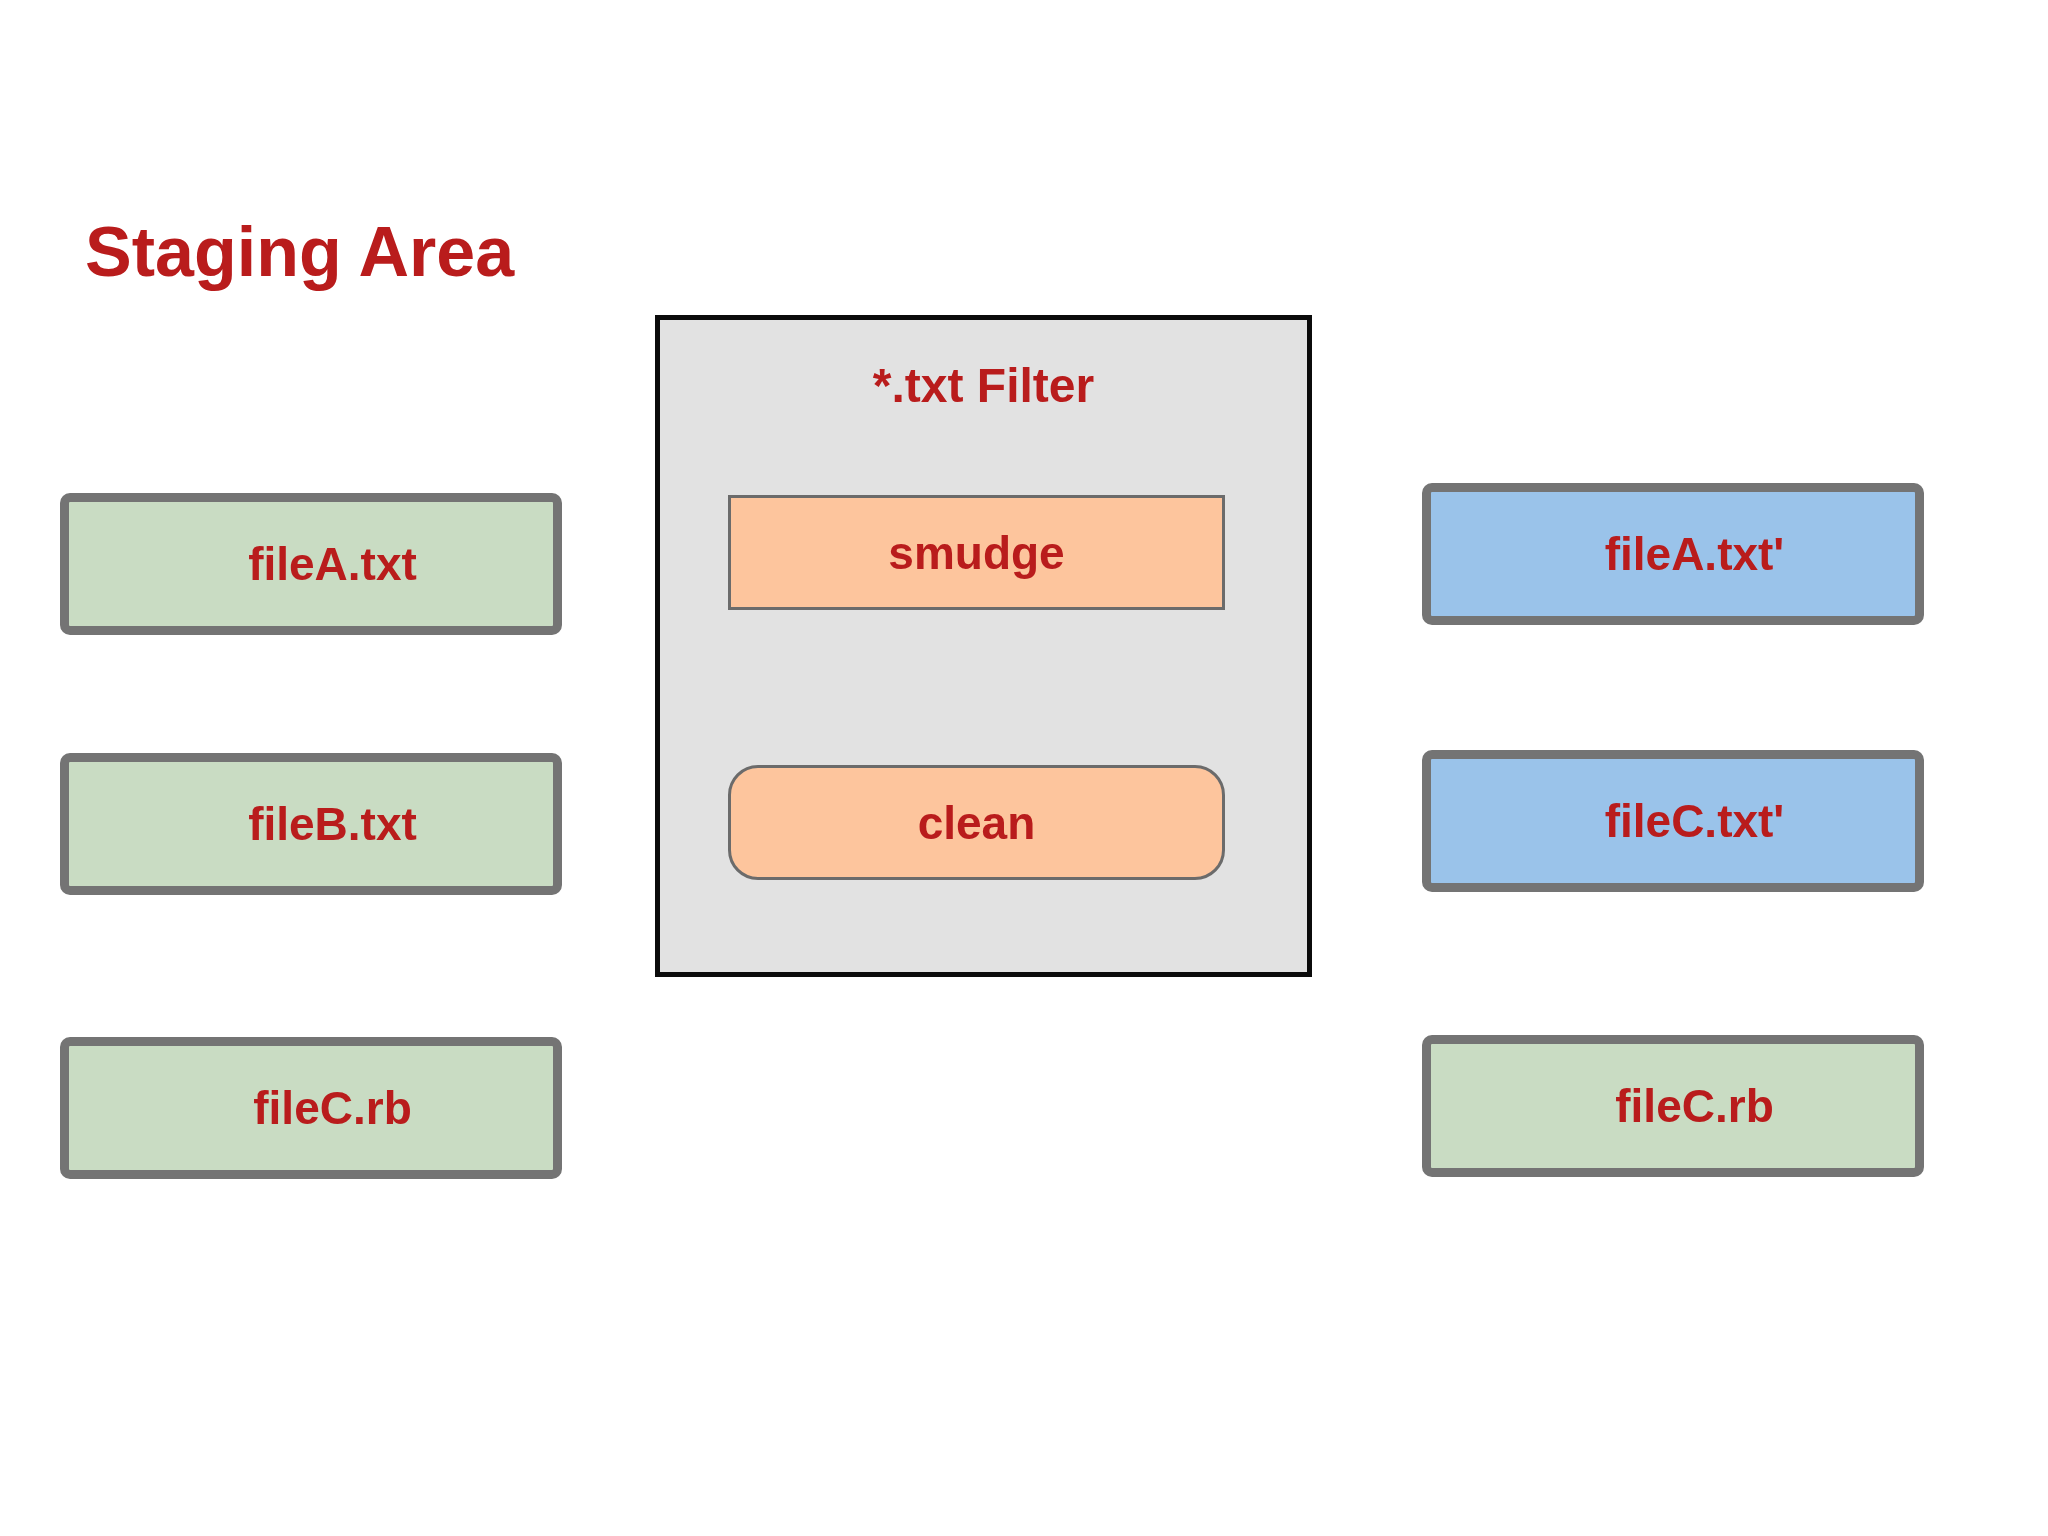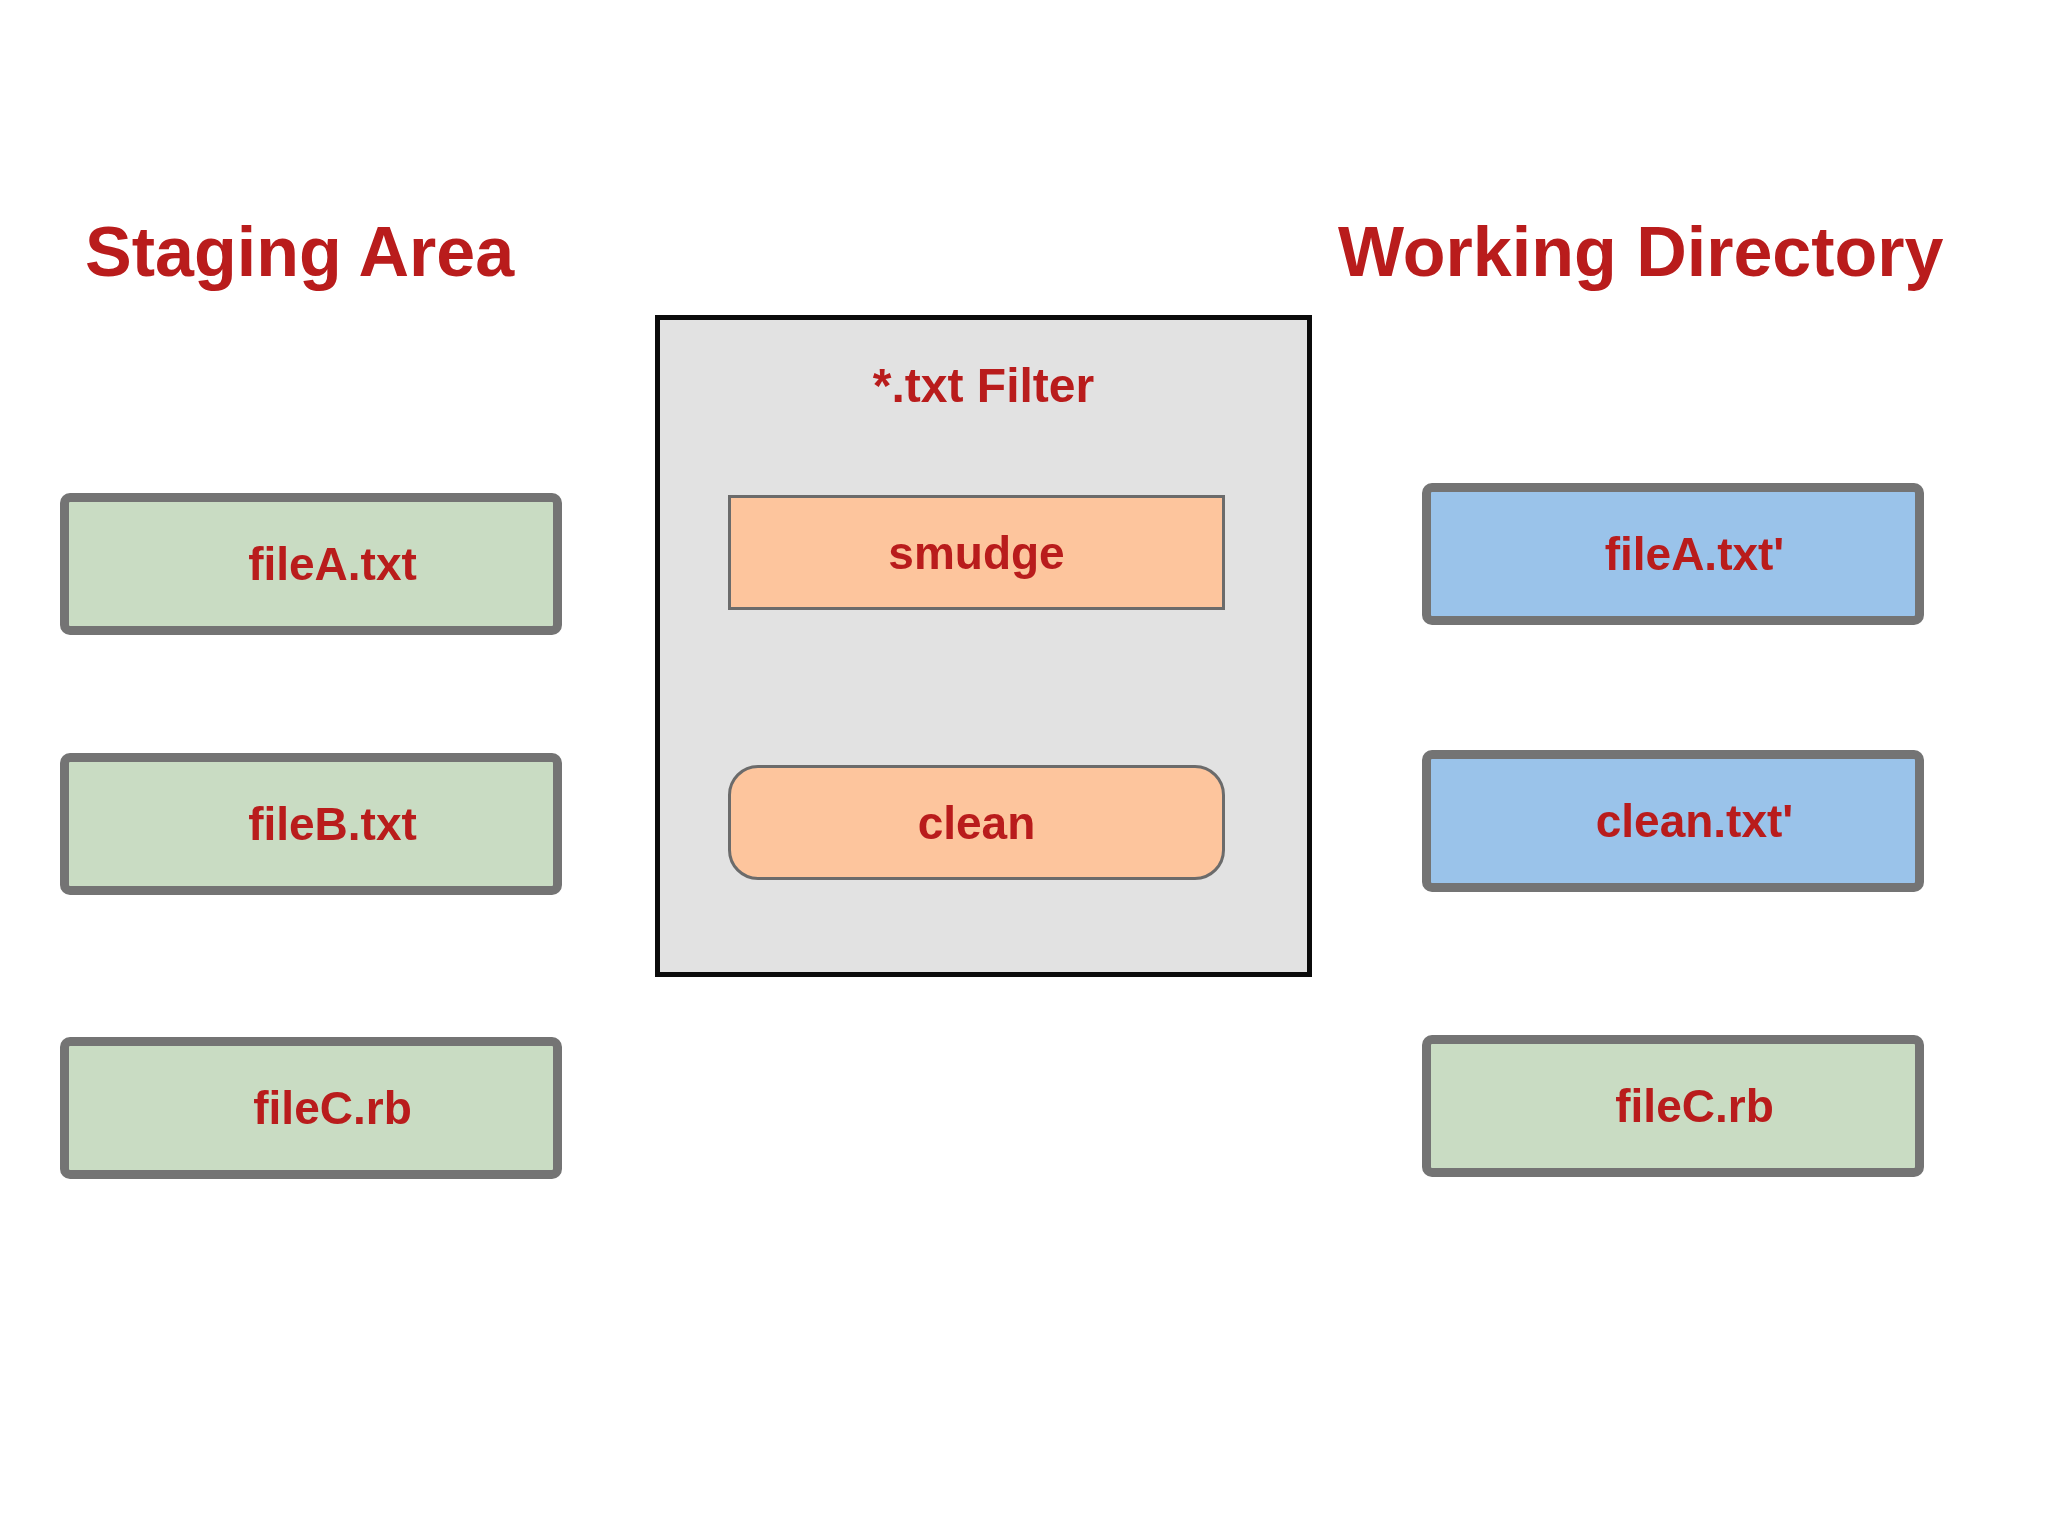--- a/index.html
+++ b/index.html
@@ -84,21 +84,20 @@
   .row-r2 { top: 750px; }
   .row-r3 { top: 1035px; }
 </style>
 </head>
 <body>
 
 <div class="canvas">
 
   <h1 class="heading staging">Staging Area</h1>
 
-  <h1 class="heading working">Working Directory</h1>
 
   <div class="file-box green col-left row-l1">
     <span>fileA.txt</span>
   </div>
   <div class="file-box green col-left row-l2">
     <span>fileB.txt</span>
   </div>
   <div class="file-box green col-left row-l3">
     <span>fileC.rb</span>
   </div>
@@ -110,19 +109,19 @@
     </div>
     <div class="step clean">
       <span>clean</span>
     </div>
   </div>
 
   <div class="file-box blue col-right row-r1">
     <span>fileA.txt'</span>
   </div>
   <div class="file-box blue col-right row-r2">
-    <span>clean.txt'</span>
+    <span>fileC.txt'</span>
   </div>
   <div class="file-box green col-right row-r3">
     <span>fileC.rb</span>
   </div>
 
 </div>
 
 </body></html>

